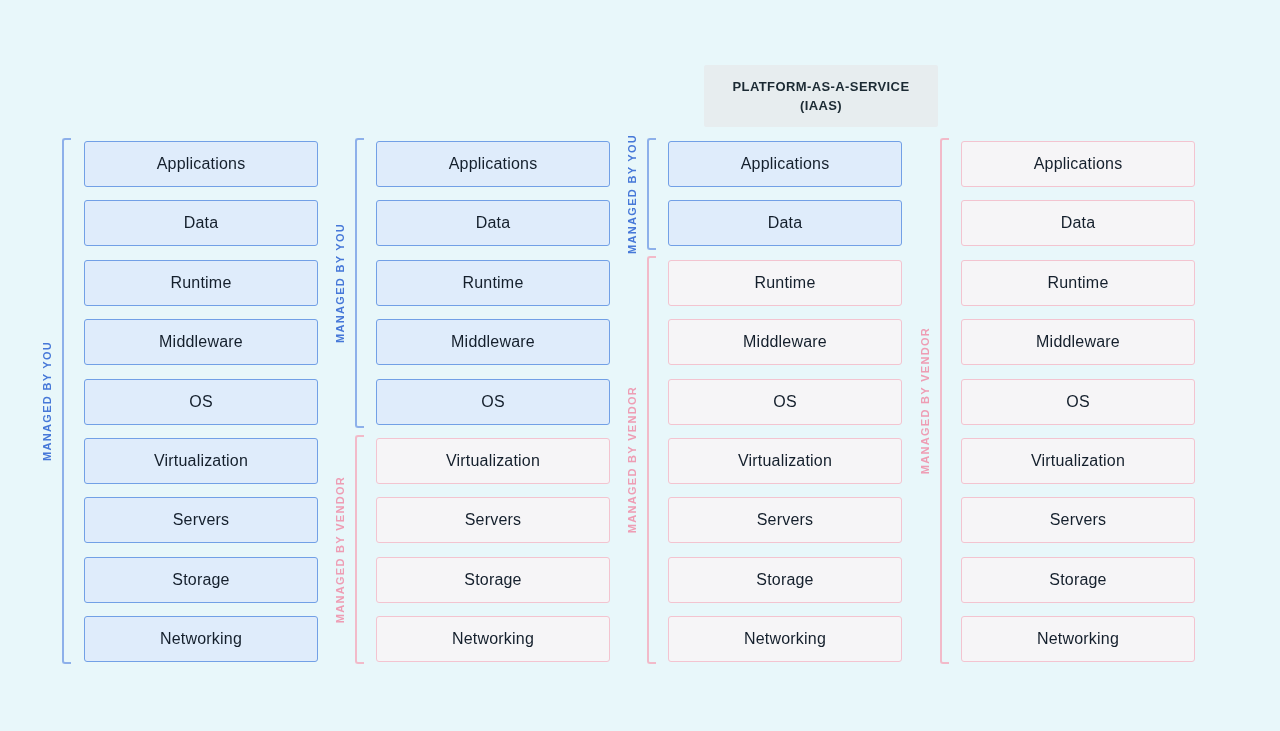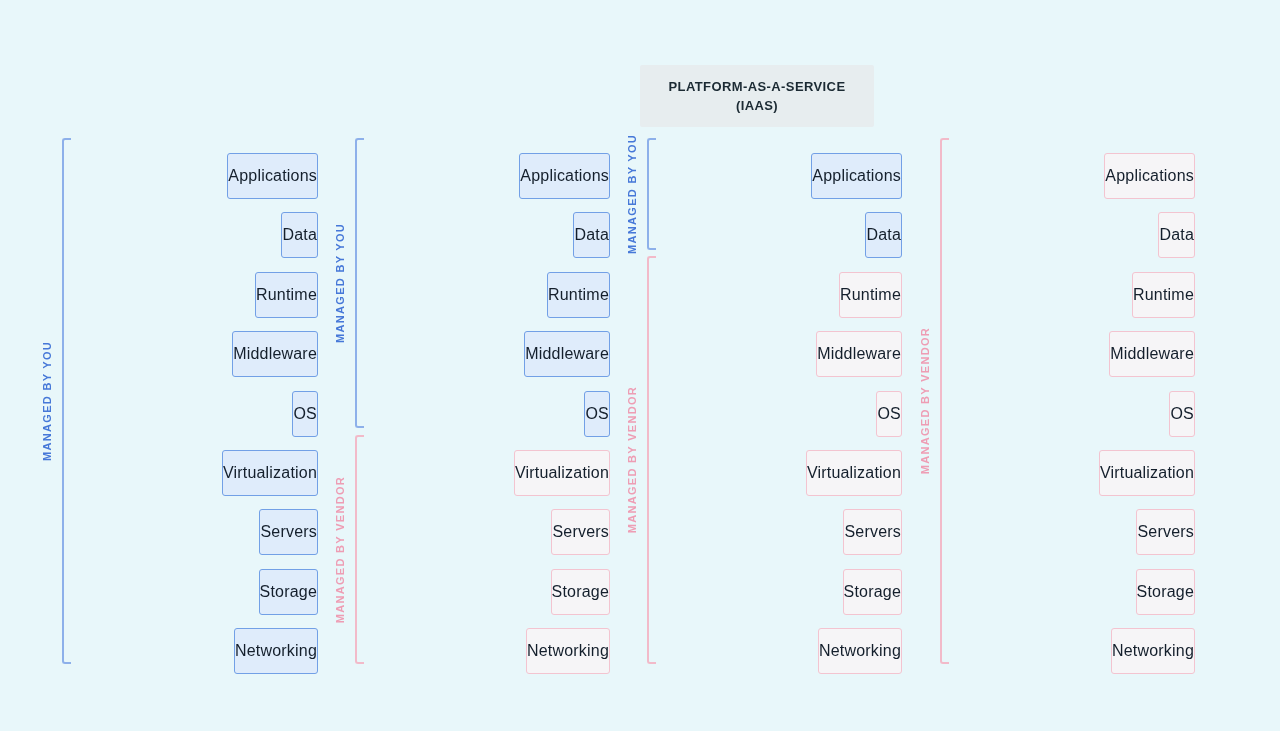--- a/index.html
+++ b/index.html
@@ -14,22 +14,22 @@
   .col-header {
     position: absolute; top: 65px; width: 234px; height: 62px;
     background: #e7edef; border-radius: 2px;
     display: flex; flex-direction: column; align-items: center; justify-content: center;
     gap: 4px; color: #1b2a33; font-size: 13px; font-weight: 600;
     letter-spacing: 0.4px; text-align: center;
   }
   .col-header span:empty { display: none; }
 
   .cells {
-    position: absolute; top: 153px; width: 234px;
-    display: flex; flex-direction: column; gap: 13.4px; align-items: flex-end;
+    position: absolute; top: 141px; width: 234px;
+    display: flex; flex-direction: column; gap: 13.4px;
   }
   .cell {
     height: 46px; box-sizing: border-box; border-radius: 3px;
     display: flex; align-items: center; justify-content: center;
     font-size: 16px; font-weight: 500; color: #141f2c; letter-spacing: 0.2px;
   }
   .cell.you    { background: #dfecfb; border: 1.6px solid #72a0e6; }
   .cell.vendor { background: #f6f5f7; border: 1.6px solid #f3c4d0; }
 
   .bracket {
@@ -121,21 +121,21 @@
         <span>Servers</span>
       </div>
     <div class="cell vendor">
         <span>Storage</span>
       </div>
     <div class="cell vendor">
         <span>Networking</span>
       </div>
   </div>
 
-  <div class="col-header" style="left:640px;align-items:center;">
+  <div class="col-header" style="left:704px;align-items:center;">
     <span>PLATFORM-AS-A-SERVICE</span>
     <span>(IAAS)</span>
   </div>
   <div class="vlabel you" style="left:623px; top:138px; height:112px;">
     <span>MANAGED BY YOU</span>
   </div>
   <div class="bracket you" style="left:647px; top:138px; height:112px;"></div>
   <div class="vlabel vendor" style="left:623px; top:256px; height:408px;">
     <span>MANAGED BY VENDOR</span>
   </div>

